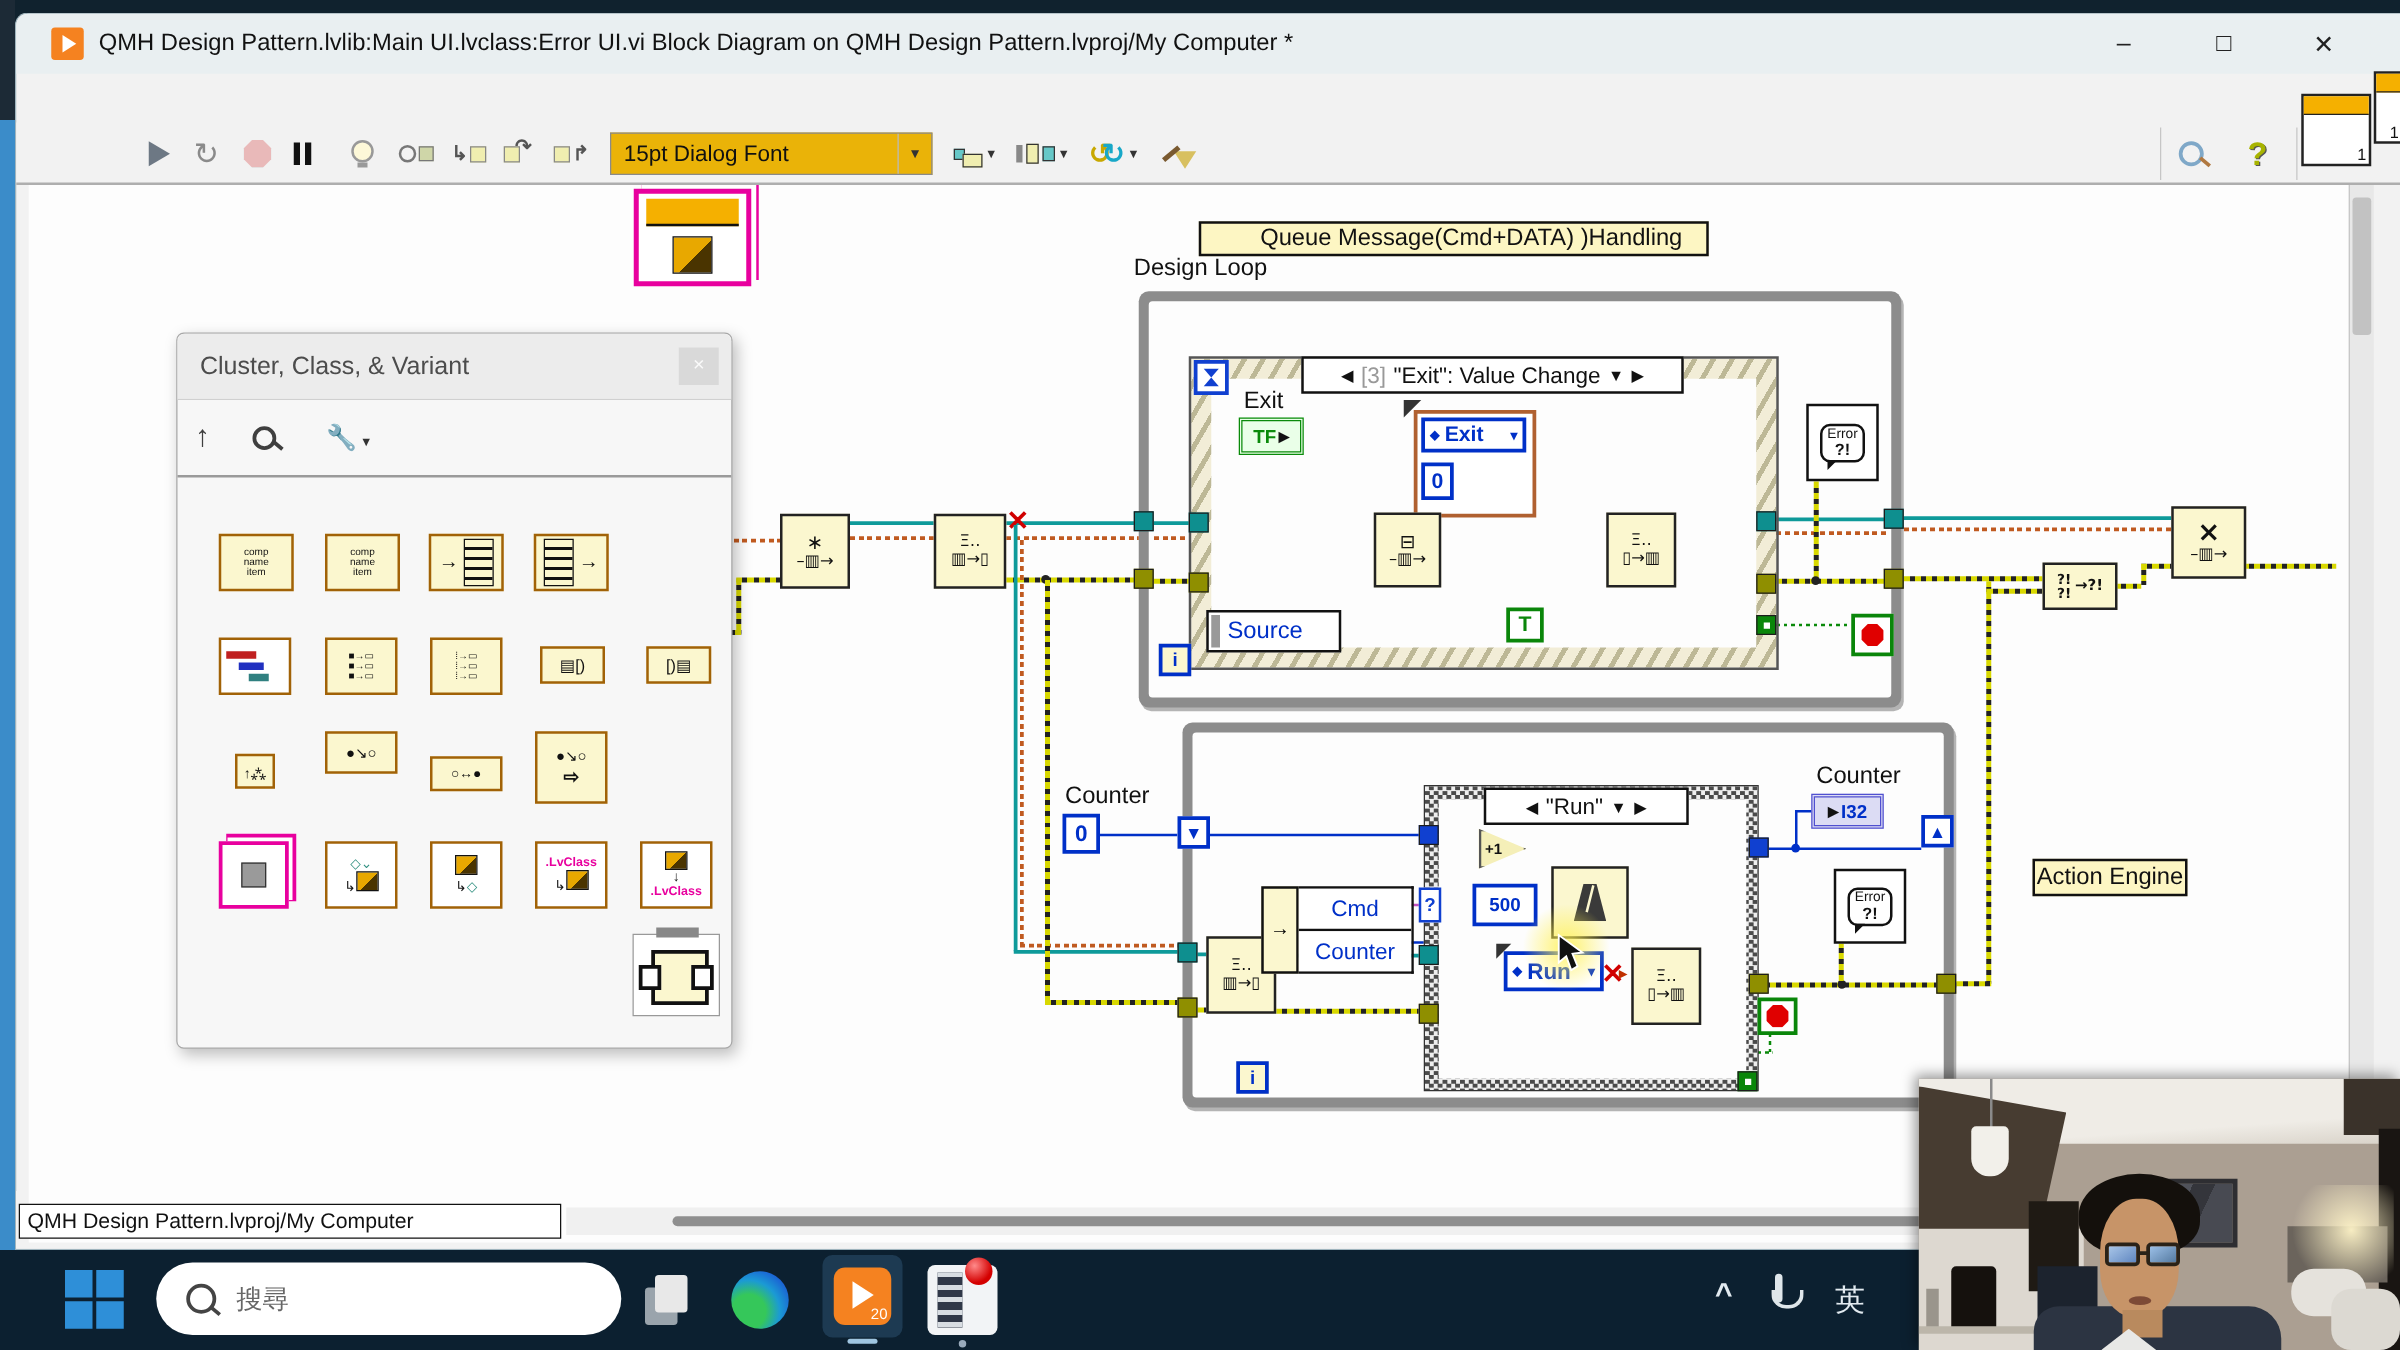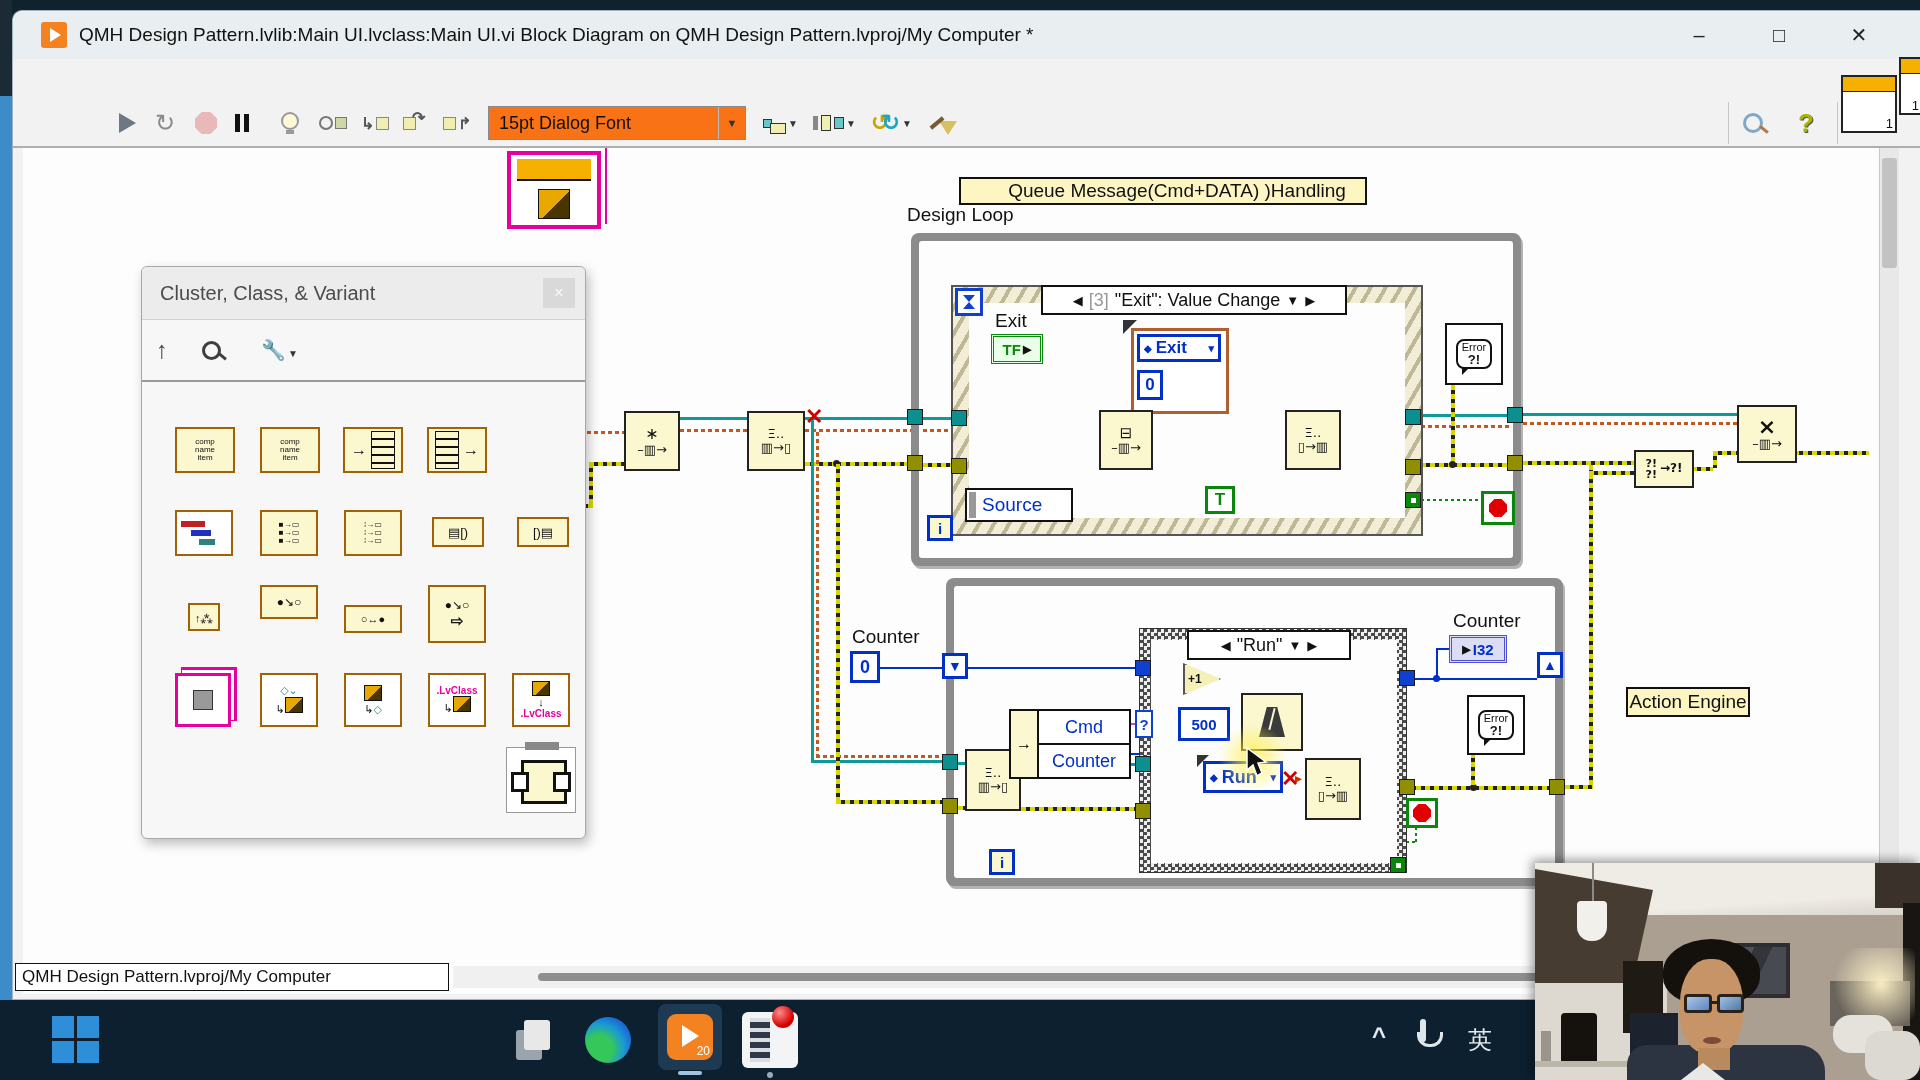--- a/index.html
+++ b/index.html
@@ -8,21 +8,21 @@
   
   #lv-window{left:12px;top:10px;width:1908px;height:990px;background:#f2f2f2;border-top-left-radius:10px;border:1px solid #9fb4bd;border-right:none;}
   #titlebar{left:0;top:0;width:100%;height:48px;background:#e9eff1;border-top-left-radius:10px;display:flex;align-items:center;}
   #title-text{font-size:19px;color:#111;margin-left:12px;white-space:nowrap;}
   .lv-appicon{width:26px;height:26px;margin-left:28px;background:#f58220;border-radius:3px;position:relative;flex:none;}
   .lv-appicon::after{content:"";position:absolute;left:9px;top:6px;border-left:11px solid #fff;border-top:7px solid transparent;border-bottom:7px solid transparent;}
   .wbtn{width:28px;height:28px;display:flex;align-items:center;justify-content:center;font-size:20px;color:#222;}
   #menubar{left:0;top:48px;width:100%;height:38px;background:#f2f2f2;border-bottom:1px solid #cfcfcf;display:flex;align-items:center;gap:34px;padding-left:28px;font-size:18px;color:#111;}
   #toolbar{left:0;top:87px;width:100%;height:50px;background:#f2f2f2;border-bottom:2px solid #aeaeae;}
   .tico{position:absolute;top:10px;height:30px;display:flex;align-items:center;justify-content:center;}
-  .fontbox{left:475px;top:8px;width:258px;height:34px;background:#f97316;border:1px solid #8a8a8a;display:flex;align-items:center;font-size:18px;color:#111;padding-left:10px;}
+  .fontbox{left:475px;top:8px;width:258px;height:34px;background:#eab308;border:1px solid #8a8a8a;display:flex;align-items:center;font-size:18px;color:#111;padding-left:10px;}
   .fontbox .dd{margin-left:auto;width:26px;height:100%;border-left:1px solid #bbb;display:flex;align-items:center;justify-content:center;font-size:11px;color:#333;}
   .ddv{font-size:10px;color:#333;margin-left:2px;}
   .vsep{position:absolute;top:4px;width:1px;height:42px;background:#c6c6c6;}
   
   .vi-icon{background:#fff;border:2px solid #222;}
   .vi-icon .band{height:14px;background:#f5b000;border-bottom:1px solid #222;}
   .vi-icon .num{position:absolute;right:2px;bottom:0;font-size:13px;color:#111;}
   
   #canvas{left:10px;top:137px;width:1856px;height:846px;background:#fdfdfd;overflow:hidden;}
   .loopborder{background:#8c8c8c;border-radius:8px;box-shadow:2px 3px 0 rgba(90,90,90,.45);}
@@ -119,21 +119,21 @@
 
 <div id="screen">
 
   <div class="abs" style="left:0;top:0;width:12px;height:96px;background:#1c2a36;"></div>
   <div class="abs" style="left:0;top:96px;width:12px;height:904px;background:#3b8cc9;"></div>
 
   <div id="lv-window" class="abs">
 
     <div id="titlebar" class="abs">
       <span class="lv-appicon"></span>
-      <span id="title-text">QMH Design Pattern.lvlib:Main UI.lvclass:Main UI.vi Block Diagram on QMH Design Pattern.lvproj/My Computer *</span>
+      <span id="title-text">QMH Design Pattern.lvlib:Main UI.lvclass:Error UI.vi Block Diagram on QMH Design Pattern.lvproj/My Computer *</span>
       <span class="wbtn abs" style="left:1672px;top:10px;">–</span>
       <span class="wbtn abs" style="left:1752px;top:10px;">□</span>
       <span class="wbtn abs" style="left:1832px;top:10px;">✕</span>
     </div>
 
 
     <div id="toolbar" class="abs">
       <div class="tico" style="left:106px;">
           <span style="width:0;height:0;border-left:17px solid #6d7884;border-top:10px solid transparent;border-bottom:10px solid transparent;"></span>
         </div>
@@ -579,20 +579,24 @@
     </div>
   </div>
 
   <div id="taskbar" class="abs"></div>
   <div id="startbtn" class="abs">
       <i></i>
       <i></i>
       <i></i>
       <i></i>
     </div>
+  <div id="searchpill" class="abs">
+    <span class="mag"></span>
+    <span id="search-text">搜尋</span>
+  </div>
   <div class="tb-ico abs" style="left:508px;position:absolute;">
       <span class="tv2"></span>
       <span class="tv1" style="position:absolute;left:16px;top:6px;"></span>
     </div>
   <div class="tb-ico abs" style="left:582px;">
       <span class="edge"></span>
     </div>
   <div id="lv-task" class="abs">
     <span class="ic">
         <span id="lv-badge">20</span>

